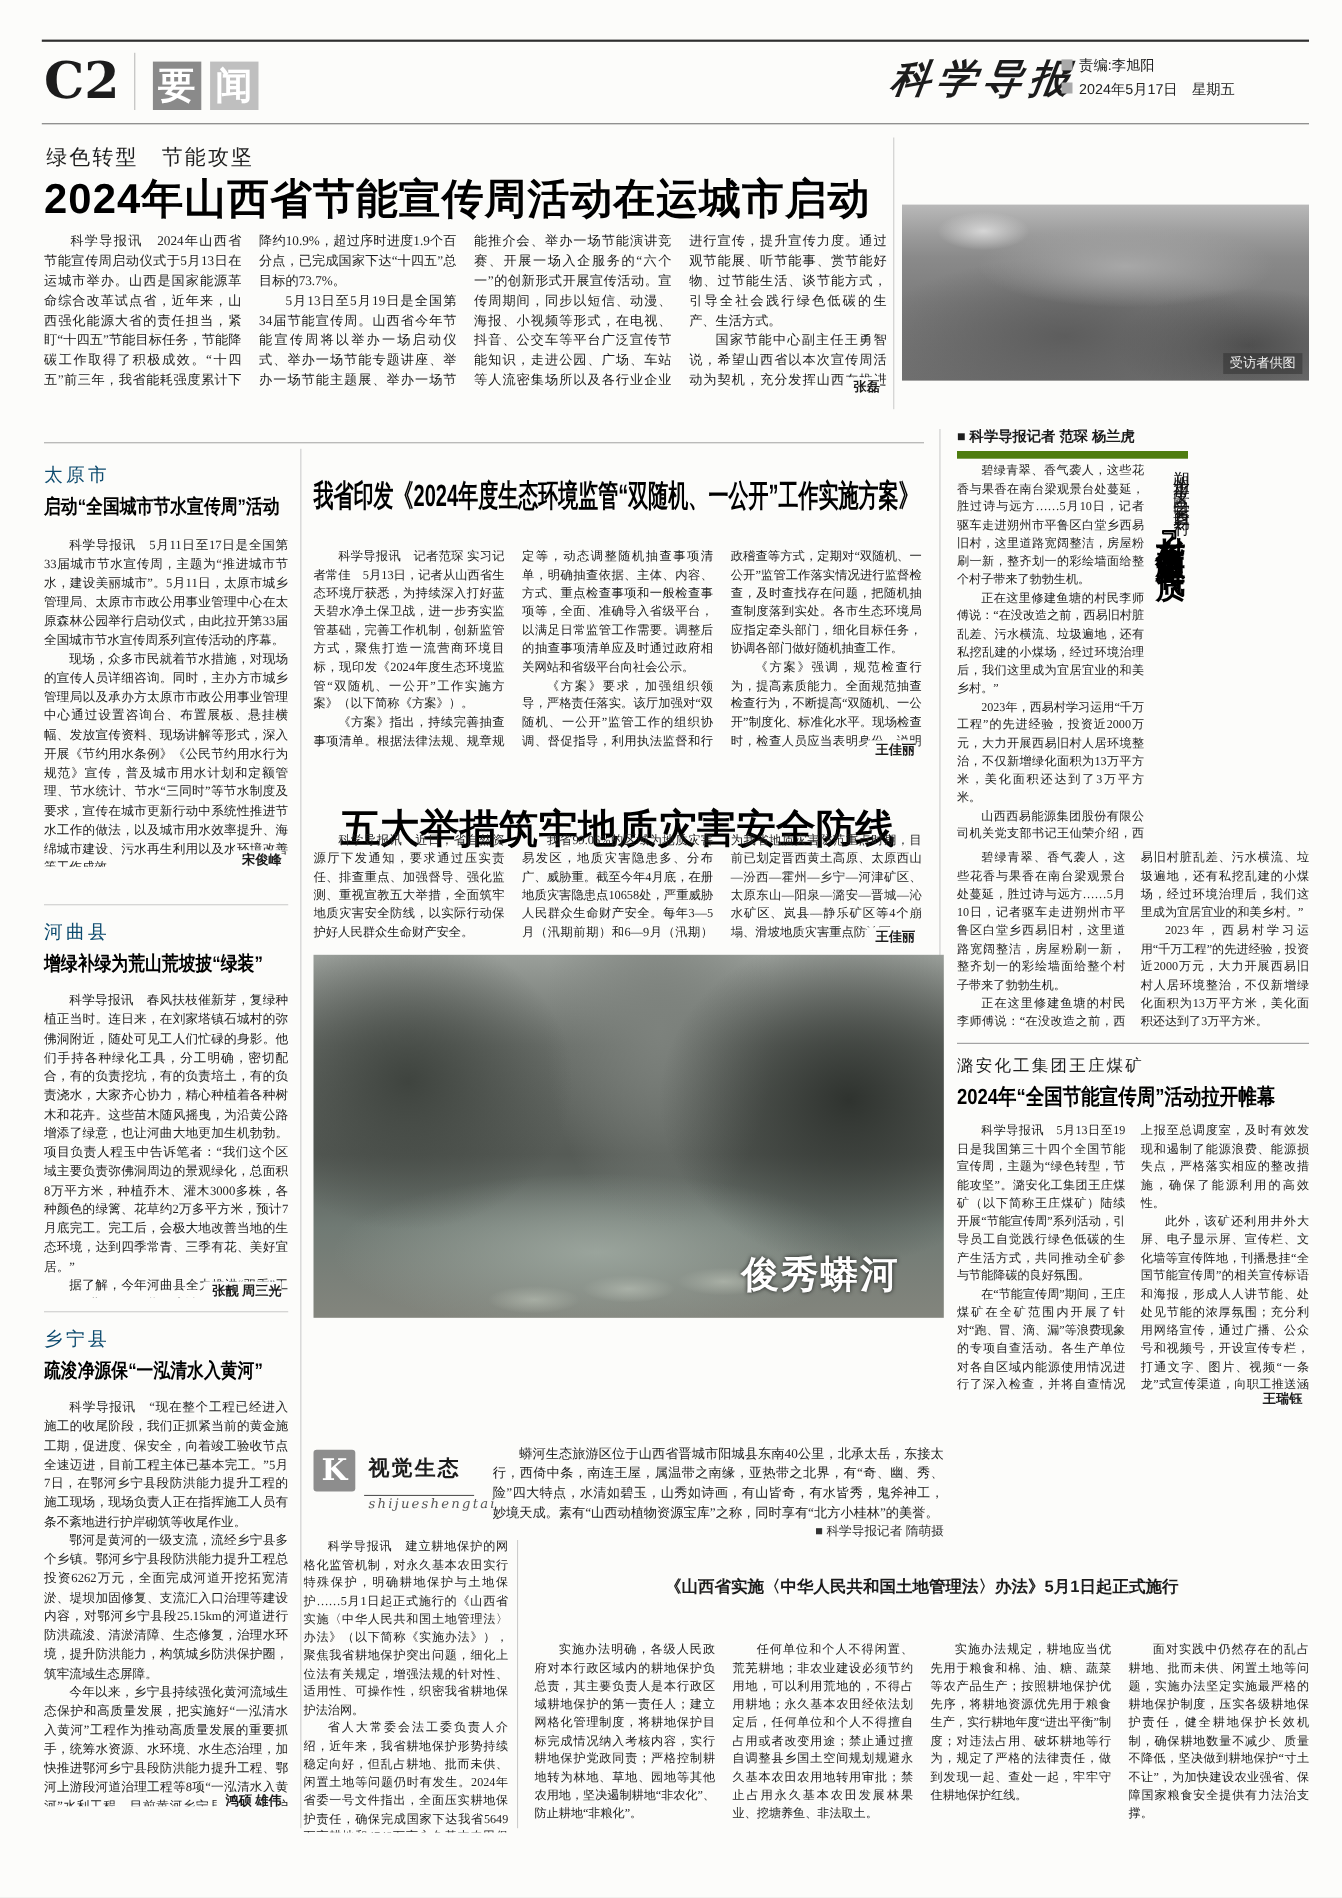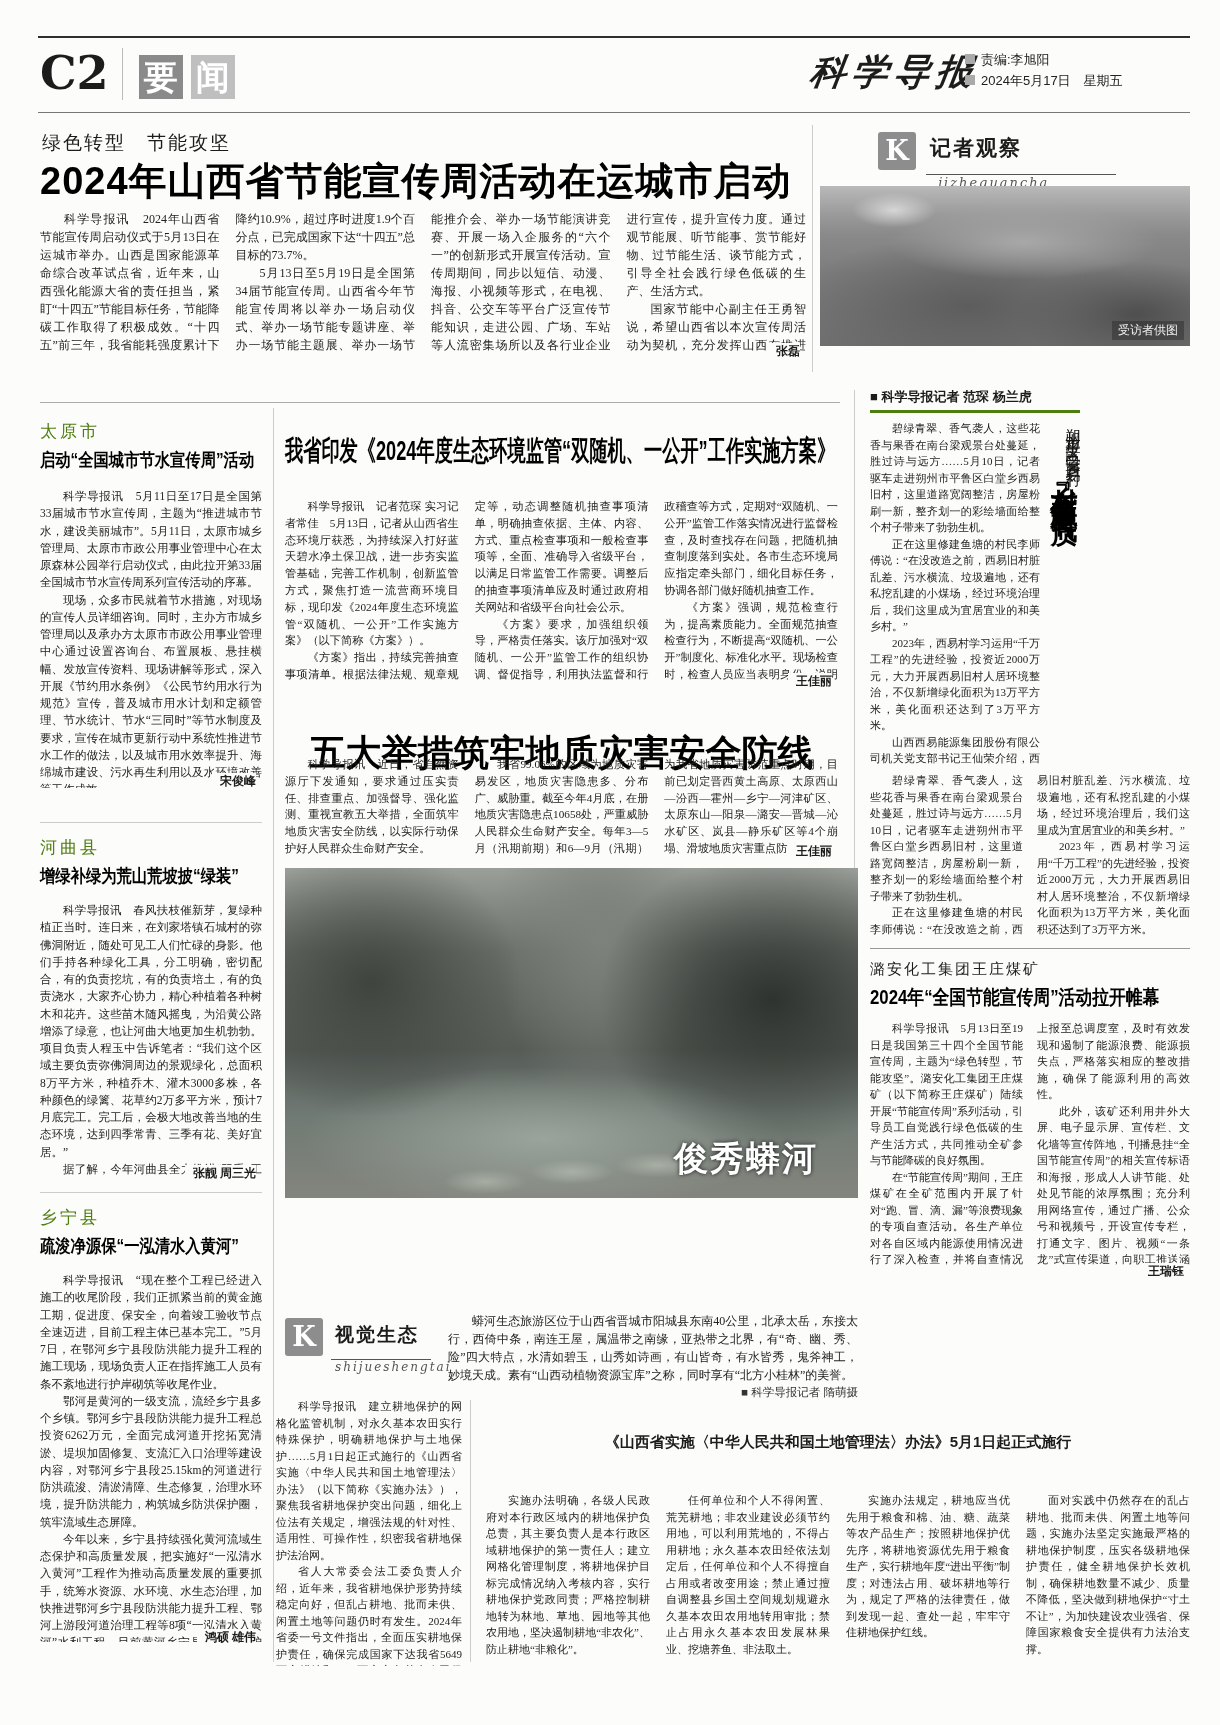--- a/index.html
+++ b/index.html
@@ -4,21 +4,21 @@
 <style>
   html,body{margin:0;padding:0;background:#e8e8e4;}
   #page{position:relative;width:1220px;height:1725px;background:#fcfcfa;margin:0 auto;overflow:hidden;
         font-family:"Liberation Serif",serif;color:#1c1c1c;}
   .abs{position:absolute;}
   .hl{font-family:"Liberation Sans",sans-serif;font-weight:bold;color:#000;}
   .rule{position:absolute;background:#999;}
   .para{margin:0;text-indent:2em;text-align:justify;}
   .body-txt{line-height:1.5;overflow:hidden;color:#222;}
   .sig{position:absolute;right:6px;bottom:2px;font-weight:bold;background:#fcfcfa;padding-left:8px;font-size:12px;}
-  .kicker-sm{font-size:17px;letter-spacing:3px;color:#4d7c0f;font-family:"Liberation Sans",sans-serif;}
+  .kicker-sm{font-size:17px;letter-spacing:3px;color:#0c4a6e;font-family:"Liberation Sans",sans-serif;}
   .rail-hl{font-size:18px;white-space:nowrap;transform:scaleX(.85);transform-origin:left;}
   
   .c2{font-family:"DejaVu Serif",serif;font-weight:bold;font-size:46px;}
   .sq{display:inline-block;width:44px;height:44px;line-height:44px;text-align:center;color:#fff;
       font-size:34px;font-weight:bold;font-family:"Liberation Sans",sans-serif;}
   .paper-name{font-family:"DejaVu Serif",serif;font-style:italic;font-weight:bold;font-size:36px;
       letter-spacing:6px;transform:skewX(-8deg);display:inline-block;}
   .credit-line{font-size:13px;color:#222;line-height:1.6;font-family:"Liberation Sans",sans-serif;}
   .bullet{display:inline-block;width:10px;height:10px;background:#aaa;margin-right:6px;}
   
@@ -83,26 +83,20 @@
   <div class="abs body-txt cols4" style="left:40px;top:210px;width:766px;height:152px;font-size:12px;">
       <p class="para">科学导报讯　2024年山西省节能宣传周启动仪式于5月13日在运城市举办。山西是国家能源革命综合改革试点省，近年来，山西强化能源大省的责任担当，紧盯“十四五”节能目标任务，节能降碳工作取得了积极成效。“十四五”前三年，我省能耗强度累计下降约10.9%，超过序时进度1.9个百分点，已完成国家下达“十四五”总目标的73.7%。</p>
       <p class="para">5月13日至5月19日是全国第34届节能宣传周。山西省今年节能宣传周将以举办一场启动仪式、举办一场节能专题讲座、举办一场节能主题展、举办一场节能推介会、举办一场节能演讲竞赛、开展一场入企服务的“六个一”的创新形式开展宣传活动。宣传周期间，同步以短信、动漫、海报、小视频等形式，在电视、抖音、公交车等平台广泛宣传节能知识，走进公园、广场、车站等人流密集场所以及各行业企业进行宣传，提升宣传力度。通过观节能展、听节能事、赏节能好物、过节能生活、谈节能方式，引导全社会践行绿色低碳的生产、生活方式。</p>
       <p class="para">国家节能中心副主任王勇智说，希望山西省以本次宣传周活动为契机，充分发挥山西在推进全国能源革命中的示范引领作用，推动节能宣传常态化，在生产领域和消费领域协同发力，加快形成绿色发展方式和绿色生活方式。</p>
     </div>
   <div class="abs" style="left:40px;top:210px;width:766px;height:152px;pointer-events:none;">
     <span class="sig">张磊</span>
   </div>
   <div class="rule" style="left:812px;top:125px;width:1px;height:247px;background:#ccc;"></div>
 
-  <div class="abs" style="left:878px;top:132px;width:300px;">
-    <span class="kbox">K</span>
-    <span class="obs-title" style="margin-left:10px;">记者观察</span>
-    <div style="border-top:1px solid #555;margin:4px 0 0 48px;width:190px;"></div>
-    <div class="obs-sub" style="margin-left:60px;">jizheguancha</div>
-  </div>
   <div class="photo aerial" style="left:820px;top:186px;width:370px;height:160px;">
     <span class="credit-overlay">受访者供图</span>
   </div>
 
   <div class="rule" style="left:40px;top:402px;width:800px;height:1px;background:#aaa;"></div>
   <div class="rule" style="left:273px;top:408px;width:1px;height:1254px;background:#ccc;"></div>
   <div class="rule" style="left:854px;top:390px;width:1px;height:545px;background:#ccc;"></div>
 
   <div class="abs kicker-sm" style="left:40px;top:420px;">太原市</div>
   <div class="abs hl rail-hl" style="left:40px;top:448px;">启动“全国城市节水宣传周”活动</div>
@@ -165,21 +159,21 @@
     <span class="kbox">K</span>
     <span class="obs-title" style="margin-left:8px;font-size:19px;">视觉生态</span>
     <div style="border-top:1px solid #555;margin:3px 0 0 46px;width:100px;"></div>
     <div class="obs-sub" style="margin-left:50px;font-size:12px;">shijueshengtai</div>
   </div>
   <div class="abs body-txt" style="left:448px;top:1312px;width:410px;font-size:12px;">
     <p class="para">蟒河生态旅游区位于山西省晋城市阳城县东南40公里，北承太岳，东接太行，西倚中条，南连王屋，属温带之南缘，亚热带之北界，有“奇、幽、秀、险”四大特点，水清如碧玉，山秀如诗画，有山皆奇，有水皆秀，鬼斧神工，妙境天成。素有“山西动植物资源宝库”之称，同时享有“北方小桂林”的美誉。</p>
     <div style="text-align:right;font-family:'Liberation Sans',sans-serif;font-size:11.5px;color:#333;">■ 科学导报记者 隋萌摄</div>
   </div>
 
-  <div class="abs" style="left:870px;top:388px;width:210px;border-bottom:3px solid #4d7c0f;padding-bottom:4px;font-weight:bold;font-size:13px;font-family:'Liberation Sans',sans-serif;">■ 科学导报记者 范琛 杨兰虎</div>
+  <div class="abs" style="left:870px;top:388px;width:210px;border-bottom:7px solid #4d7c0f;padding-bottom:4px;font-weight:bold;font-size:13px;font-family:'Liberation Sans',sans-serif;">■ 科学导报记者 范琛 杨兰虎</div>
   <div class="abs body-txt" style="left:870px;top:420px;width:170px;height:345px;font-size:11px;">
       <p class="para">碧绿青翠、香气袭人，这些花香与果香在南台梁观景台处蔓延，胜过诗与远方……5月10日，记者驱车走进朔州市平鲁区白堂乡西易旧村，这里道路宽阔整洁，房屋粉刷一新，整齐划一的彩绘墙面给整个村子带来了勃勃生机。</p>
       <p class="para">正在这里修建鱼塘的村民李师傅说：“在没改造之前，西易旧村脏乱差、污水横流、垃圾遍地，还有私挖乱建的小煤场，经过环境治理后，我们这里成为宜居宜业的和美乡村。”</p>
       <p class="para">2023年，西易村学习运用“千万工程”的先进经验，投资近2000万元，大力开展西易旧村人居环境整治，不仅新增绿化面积为13万平方米，美化面积还达到了3万平方米。</p>
       <p class="para">山西西易能源集团股份有限公司机关党支部书记王仙荣介绍，西易旧村位于朔州市平鲁区东南15公里，与安家岭露天矿毗邻，全村共498户，1426人，自从这里实行了人居环境整治后，西易旧村就成了富裕、文明、开放、绿色、智慧、共享的新时代乡村振兴的“西易样板”。目前，已完成改造南台梁、蓄水池、经济林、办公区10个人居环境整治工程项目，村容村貌焕然一新。</p>
     </div>
   <div class="abs vwrap" style="left:1046px;top:416px;height:400px;">
     <div class="vloc">朔州市平鲁区白堂乡西易村</div>
     <div class="vmain">乡村有『颜值』更有『气质』</div>
   </div>

